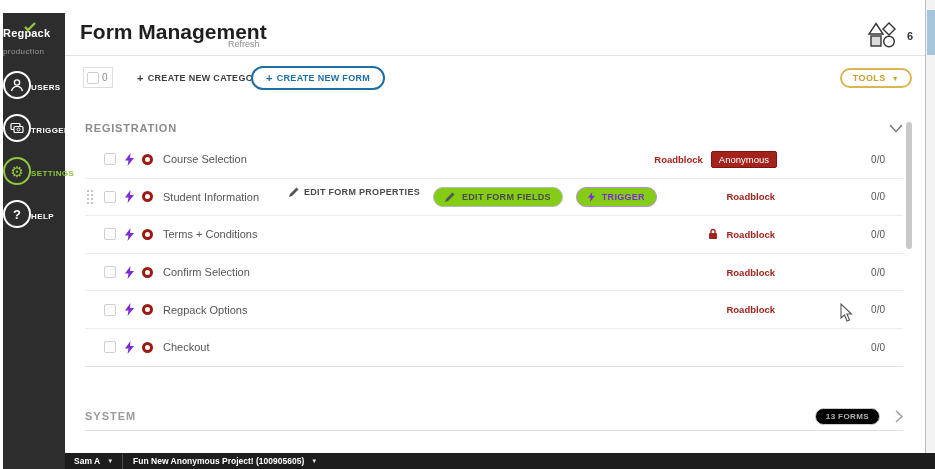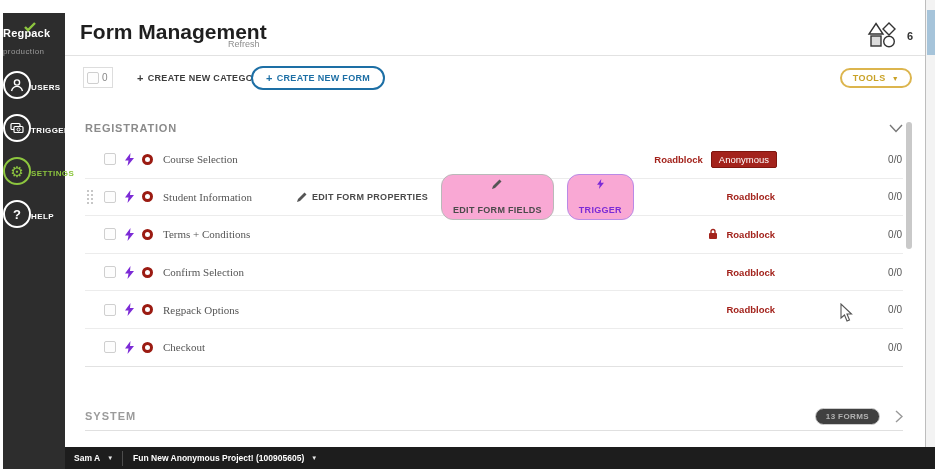--- a/index.html
+++ b/index.html
@@ -51,49 +51,49 @@
 
   .rows { position:absolute; left:20px; right:22px; top:128px; }
   .row { position:relative; height:37.6px; display:flex; align-items:center; border-bottom:1px solid #ececec; }
   .row:last-child { border-bottom:1px solid #e2e2e2; }
   .drag { position:absolute; left:2px; display:flex; flex-direction:column; gap:2px; cursor:grab; }
   .drag i { display:flex; gap:2px; }
   .drag b { width:2px; height:2px; border-radius:50%; background:#b5b5b5; }
   .row .cb { margin-left:19px; }
   .bolt { margin-left:9px; display:flex; }
   .donut { margin-left:8px; width:11px; height:11px; border:3px solid #9b1b12; border-radius:50%; background:#fff; }
-  .fname { margin-left:10px; font-size:11px; color:#555;font-family:Liberation Serif, serif; }
-  .actions { position:absolute; left:212px; display:flex; align-items:center; gap:13px; }
+  .fname { margin-left:10px; font-size:11px; color:#555; }
+  .actions { position:absolute; left:204px; display:flex; align-items:flex-start; gap:13px; }
   .act-link { display:flex; align-items:center; gap:5px; font-size:9px; font-weight:bold; color:#4a4a4a;
               letter-spacing:.3px; cursor:pointer; }
-  .act-pill { display:flex; align-items:center; gap:16px; font-size:9px; font-weight:bold; color:#4a4a4a;
-              letter-spacing:.3px; border:1px solid #b9b9b9; border-radius:12px; padding:4px 11px; cursor:pointer; background:#f9a8d4;flex-direction:column; }
+  .act-pill { display:flex; align-items:center; gap:7px; font-size:9px; font-weight:bold; color:#4a4a4a;
+              letter-spacing:.3px; border:1px solid #b9b9b9; border-radius:12px; padding:4px 11px; cursor:pointer; background:#84cc16; }
   .act-trigger { border-color:#b98ae6; color:#7c2bd6; }
   .rb-cluster { position:absolute; right:128px; display:flex; align-items:center; gap:8px; }
   .rb-cluster.with-badge { right:126px; }
   .rb-text { font-size:9.5px; font-weight:600; color:#a3231c; }
   .rb-badge { font-size:9.5px; color:#fff; background:#a3231c; border:1px solid #7e160f;
               padding:2px 7px; border-radius:2px; }
-  .count { position:absolute; right:1px; font-size:10px; color:#555; }
+  .count { position:absolute; right:18px; font-size:10px; color:#555; }
 
   .system-row { position:absolute; left:20px; right:22px; top:389px; height:29px;
                 display:flex; align-items:center; border-bottom:1px solid #e0e0e0; }
   .system-title { font-size:11px; font-weight:bold; color:#9b9b9b; letter-spacing:1px; }
   .system-right { margin-left:auto; display:flex; align-items:center; gap:15px; }
   .forms-pill { font-size:8px; font-weight:bold; color:#b3b3b3; border:1px solid #cdcdcd;
-                border-radius:10px; padding:3px 10px; letter-spacing:.4px; cursor:pointer; background:#404040; }
+                border-radius:10px; padding:3px 10px; letter-spacing:.4px; cursor:pointer; background:#000000; }
 
   
   .scroll-thumb { position:absolute; left:906px; top:122px; width:6px; height:127px;
                   background:#c9c9c9; border-radius:3px; z-index:6; cursor:pointer; }
   .right-strip { position:absolute; left:925px; top:0; width:10px; height:454px;
                  background:#f3f3f3; border-left:1px solid #bdbdbd; z-index:4; }
   .strip-blue { position:absolute; left:1px; top:10px; width:9px; height:45px; background:#a6c4da; }
 
-  .footer { position:absolute; left:65px; right:0; bottom:0; height:22px; background:#1d1d1d; z-index:7;
+  .footer { position:absolute; left:65px; right:0; bottom:0; height:16px; background:#1d1d1d; z-index:7;
             display:flex; align-items:center; color:#fff; font-size:8.5px; font-weight:bold;margin-top:9px; }
   .f-user { display:flex; align-items:center; gap:7px; padding:0 9px; cursor:pointer; }
   .f-caret { font-size:6px; color:#e8e8e8; }
   .f-div { width:1px; height:15px; background:#4d4d4d; }
   .f-project { display:flex; align-items:center; gap:7px; padding:0 10px; cursor:pointer; }
 
   .cursor { position:absolute; left:840px; top:303px; z-index:9; pointer-events:none; }
 </style>
 </head>
 <body>

